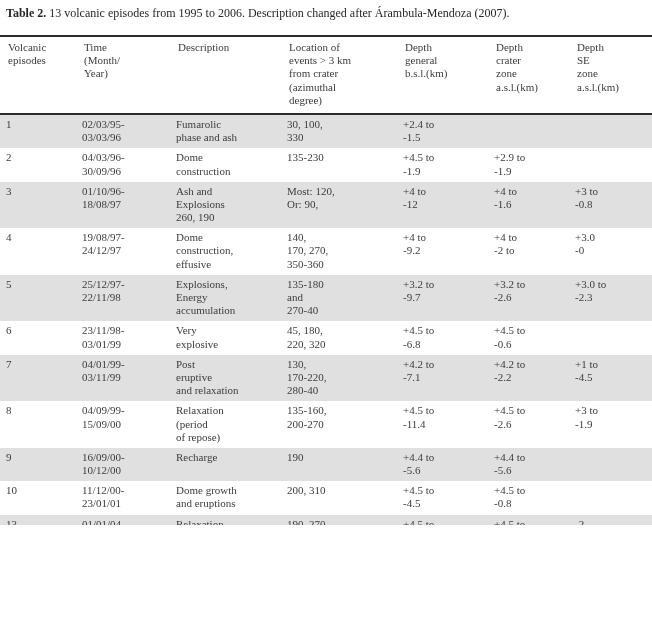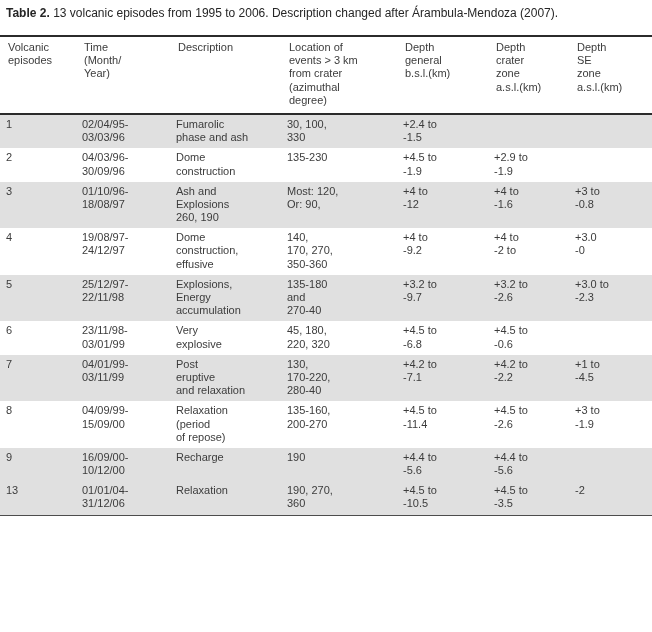--- a/index.html
+++ b/index.html
@@ -5,21 +5,21 @@
   html, body {
     margin: 0; padding: 0;
     background: #ffffff;
     width: 652px;
   }
   .page {
     width: 652px;
     height: 525px;
     box-sizing: border-box;
     padding-top: 6px;
-    font-family: Liberation Sans, sans-serif;
+    font-family: Liberation Serif, serif;
     color: var(--text, #3c3c3c);
     overflow: hidden;
   }
   .caption {
     margin: 0 6px 14px 6px;
     font-size: 12px;
     line-height: 1.25;
     color: #262626;
   }
   .caption b { font-weight: bold; }
@@ -89,21 +89,21 @@
 a.s.l.(km)</th>
         <th>Depth
 SE
 zone
 a.s.l.(km)</th>
       </tr>
     </thead>
     <tbody>
         <tr class="shaded">
           <td>1</td>
-          <td>02/04/95-
+          <td>02/03/95-
 03/03/96</td>
           <td>Fumarolic
 phase and ash</td>
           <td>30, 100,
 330</td>
           <td>+2.4 to
 -1.5</td>
           <td></td>
           <td></td>
         </tr>
@@ -222,20 +222,33 @@
           <td>16/09/00-
 10/12/00</td>
           <td>Recharge</td>
           <td>190</td>
           <td>+4.4 to
 -5.6</td>
           <td>+4.4 to
 -5.6</td>
           <td></td>
         </tr>
+        <tr>
+          <td>10</td>
+          <td>11/12/00-
+23/01/01</td>
+          <td>Dome growth
+and eruptions</td>
+          <td>200, 310</td>
+          <td>+4.5 to
+-4.5</td>
+          <td>+4.5 to
+-0.8</td>
+          <td></td>
+        </tr>
         <tr class="shaded">
           <td>13</td>
           <td>01/01/04-
 31/12/06</td>
           <td>Relaxation</td>
           <td>190, 270,
 360</td>
           <td>+4.5 to
 -10.5</td>
           <td>+4.5 to

